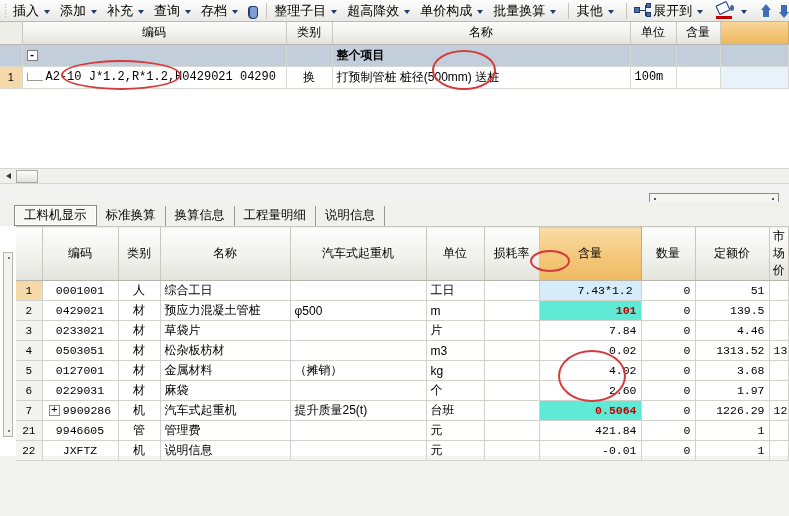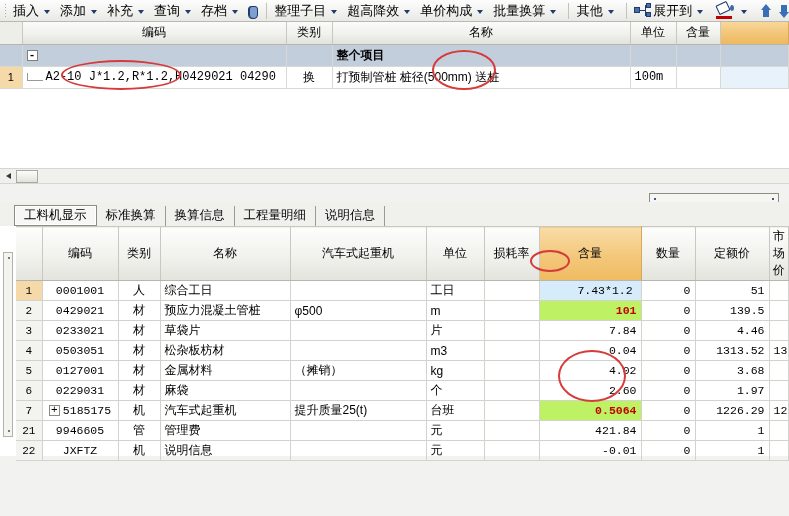--- a/index.html
+++ b/index.html
@@ -203,21 +203,21 @@
     font-family:"Liberation Mono","DejaVu Sans Mono",monospace;
   }
   .bg td.cjk { font-family:"Liberation Sans","DejaVu Sans",sans-serif; font-size:12px; }
   .bg td.rn {
     background:#f3f3ef; text-align:center; width:26px;
     font-family:"Liberation Mono",monospace; font-size:11px;
   }
   .bg tr.sel td.rn { background:#f6d9a8; }
   .bg td.c { text-align:center; }
   .bg td.r { text-align:right; }
-  .sel-cell { background:#bef264; }
+  .sel-cell { background:#5eead4; }
   .sel-cell-lite { background:#d6ecfb; }
   .red-bold { color:#c00000; font-weight:bold; }
   .plusbox {
     display:inline-block; width:11px;height:11px; line-height:9px;
     border:1px solid #8a8a82; background:#fbfbfb; text-align:center;
     font-size:11px; font-family:"Liberation Mono",monospace;
     vertical-align:middle; margin-right:3px;
   }
 
   
@@ -442,21 +442,21 @@
             <td class="r"></td>
           </tr>
           <tr>
             <td class="rn">4</td>
             <td class="c"><span>0503051</span></td>
             <td class="cjk c">材</td>
             <td class="cjk">松杂板枋材</td>
             <td class="cjk"></td>
             <td class="cjk">m3</td>
             <td class="r"></td>
-            <td class="r">0.04</td>
+            <td class="r">0.02</td>
             <td class="r">0</td>
             <td class="r">1313.52</td>
             <td class="r">13</td>
           </tr>
           <tr>
             <td class="rn">5</td>
             <td class="c"><span>0127001</span></td>
             <td class="cjk c">材</td>
             <td class="cjk">金属材料</td>
             <td class="cjk">（摊销）</td>
@@ -475,21 +475,21 @@
             <td class="cjk"></td>
             <td class="cjk">个</td>
             <td class="r"></td>
             <td class="r">2.60</td>
             <td class="r">0</td>
             <td class="r">1.97</td>
             <td class="r"></td>
           </tr>
           <tr>
             <td class="rn">7</td>
-            <td class="c"><span class="plusbox">+</span><span>5185175</span></td>
+            <td class="c"><span class="plusbox">+</span><span>9909286</span></td>
             <td class="cjk c">机</td>
             <td class="cjk">汽车式起重机</td>
             <td class="cjk">提升质量25(t)</td>
             <td class="cjk">台班</td>
             <td class="r"></td>
             <td class="r sel-cell red-bold">0.5064</td>
             <td class="r">0</td>
             <td class="r">1226.29</td>
             <td class="r">12</td>
           </tr>

